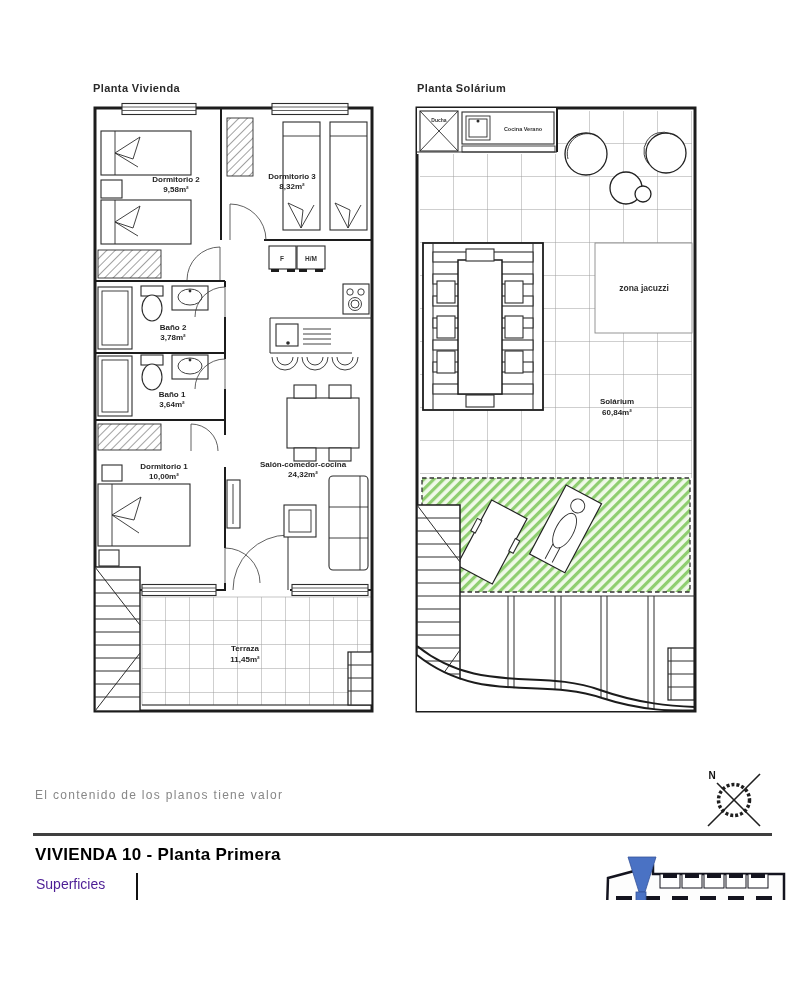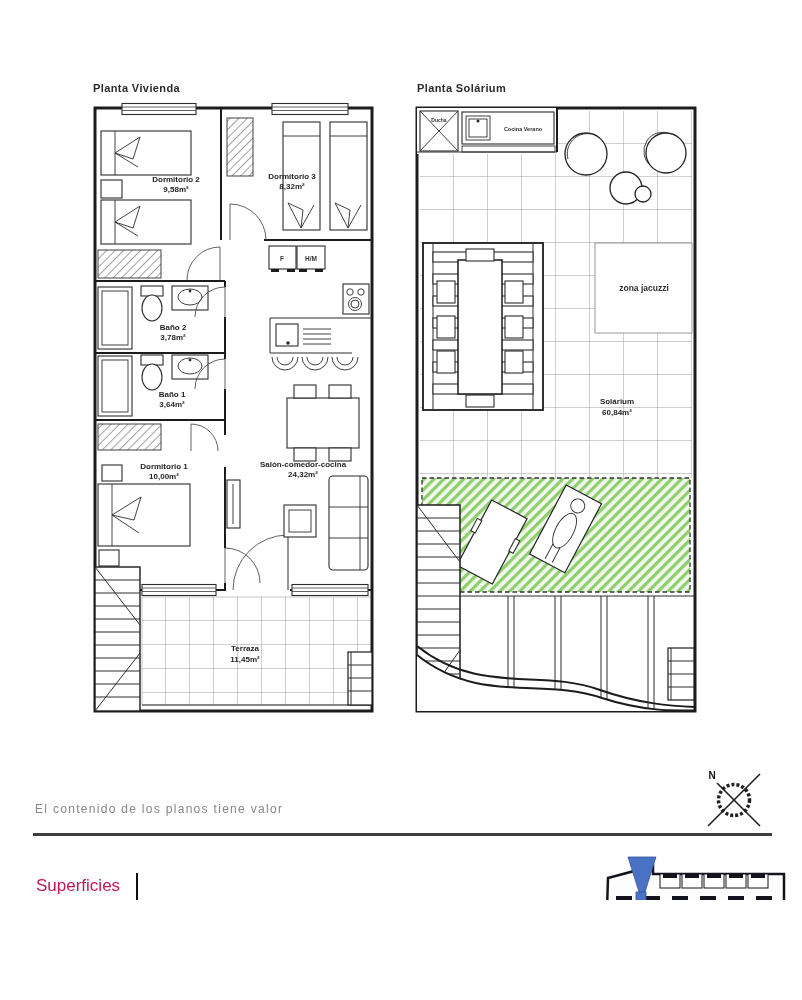--- a/index.html
+++ b/index.html
@@ -18,25 +18,25 @@
          fill:#1f1f1f;text-anchor:middle;}
   .plantitle{font-family:"Liberation Sans",sans-serif;font-weight:bold;font-size:11px;
          fill:#2a2a2a;letter-spacing:.4px;}
   .tinylabel{font-family:"Liberation Sans",sans-serif;font-weight:bold;font-size:5px;
          fill:#333;text-anchor:middle;}
   .jacuzzilabel{font-family:"Liberation Sans",sans-serif;font-weight:bold;font-size:8.5px;
          fill:#2f2f2f;text-anchor:middle;}
   .greenzone{fill:url(#greenhatch);stroke:#333;stroke-width:1.3;stroke-dasharray:4.5,3;}
   
   .disclaimer{position:absolute;left:35px;top:786px;color:var(--gray-text,#878787);
-      font-size:12px;letter-spacing:1.3px;line-height:18px;white-space:nowrap;margin-top:14px;}
+      font-size:12px;letter-spacing:1.3px;line-height:18px;white-space:nowrap;}
   .divider{position:absolute;left:33px;top:833px;width:739px;height:2.5px;background:#3f3f3f;}
   .tb-title{position:absolute;left:35px;top:845px;font-size:17px;font-weight:bold;
       color:#000;letter-spacing:.3px;white-space:nowrap;}
-  .tb-superficies{position:absolute;left:36px;top:876px;font-size:17px;color:#be185d;}
+  .tb-superficies{position:absolute;left:36px;top:876px;font-size:14px;color:#4c1d95;}
   .tb-vline{position:absolute;left:136px;top:873px;width:2px;height:85px;background:#111;}
   .tb-rows{position:absolute;left:148px;top:877px;font-size:12.5px;color:#111;
       line-height:20.5px;white-space:nowrap;}
   .tb-total{position:absolute;left:148px;top:936px;font-size:15.5px;font-weight:bold;
       color:#000;white-space:nowrap;}
   .tb-total .val{margin-left:6px;}
 </style>
 </head>
 <body>
 
@@ -402,20 +402,21 @@
     </g>
   </g>
 </svg>
 
 <div class="disclaimer">
   <div>El contenido de los planos tiene valor</div>
 </div>
 
 <div class="divider"></div>
 
+<div class="tb-title">VIVIENDA 10 - Planta Primera</div>
 <div class="tb-superficies">Superficies</div>
 <div class="tb-vline"></div>
 
 
 <div class="tb-total">
   <span>Total_</span><span class="val">139,79 m2</span>
 </div>
 
 </div>
 

